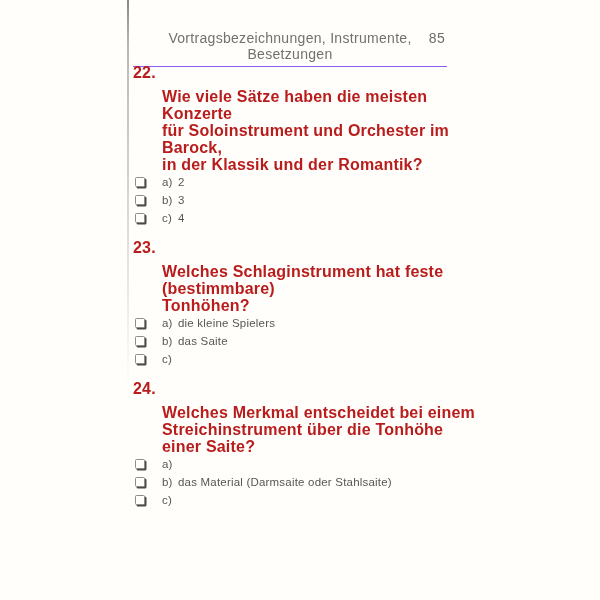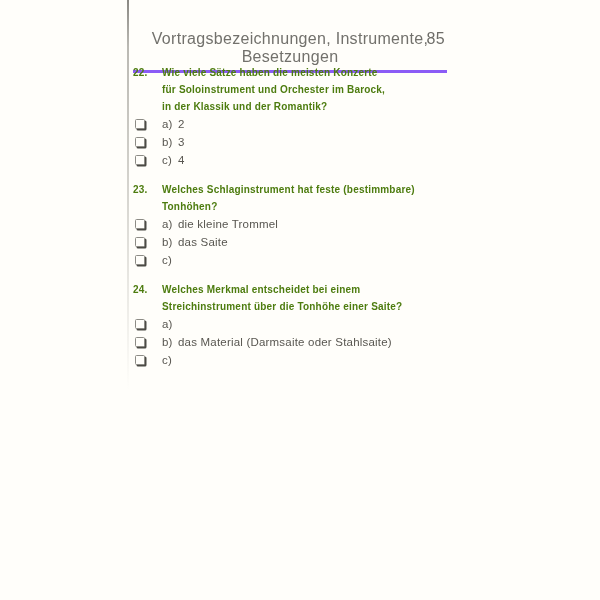--- a/index.html
+++ b/index.html
@@ -28,52 +28,52 @@
       rgba(88, 86, 80, 0.70) 0%,
       rgba(130, 128, 120, 0.55) 12%,
       rgba(165, 163, 155, 0.45) 50%,
       rgba(178, 176, 168, 0.00) 100%);
   }
   .running-head {
     position: absolute;
     left: 133px;
     top: 30px;
     width: 314px;
-    border-bottom: 3px solid #8b5cf6;
+    border-bottom: 1px solid #8b5cf6;
     padding-bottom: 4px;
     text-align: center;
-    font-size: 16px;
+    font-size: 14px;
     letter-spacing: 0.3px;
     color: #72716c;
   }
   .running-head .pagenum {
     position: absolute;
     right: 2px;
     top: 0;
     color: #6e6d68;
   }
   .content {
     position: absolute;
     left: 133px;
     top: 64px;
     width: 345px;
   }
   .q + .q { margin-top: 12px; }
   .q-head {
     display: flex;
-    font-size: 10px;
+    font-size: 16px;
     font-weight: bold;
     line-height: 17px;
-    color: #4d7c0f;
+    color: #b91c1c;
     letter-spacing: 0.2px;
   }
   .q-num {
     flex: 0 0 29px;
   }
-  .q-text { flex: 1; }
+  .q-text { flex: 1; margin-top: 24px; }
   .opts { margin-top: 0; }
   .opt {
     display: flex;
     align-items: center;
     height: 18px;
     font-size: 11.5px;
     color: #585650;
     letter-spacing: 0.2px;
   }
   .boxcol {
@@ -141,21 +141,21 @@
         <div class="q-head">
           <span class="q-num">23.</span>
           <span class="q-text">Welches Schlaginstrument hat feste (bestimmbare)<br>Tonhöhen?</span>
         </div>
         <div class="opts">
           <div class="opt">
             <span class="boxcol">
               <span class="checkbox"></span>
             </span>
             <span class="opt-letter">a)</span>
-            <span class="opt-text">die kleine Trommel</span>
+            <span class="opt-text">die kleine Spielers</span>
           </div>
           <div class="opt">
             <span class="boxcol">
               <span class="checkbox"></span>
             </span>
             <span class="opt-letter">b)</span>
             <span class="opt-text">das Saite</span>
           </div>
           <div class="opt">
             <span class="boxcol">

